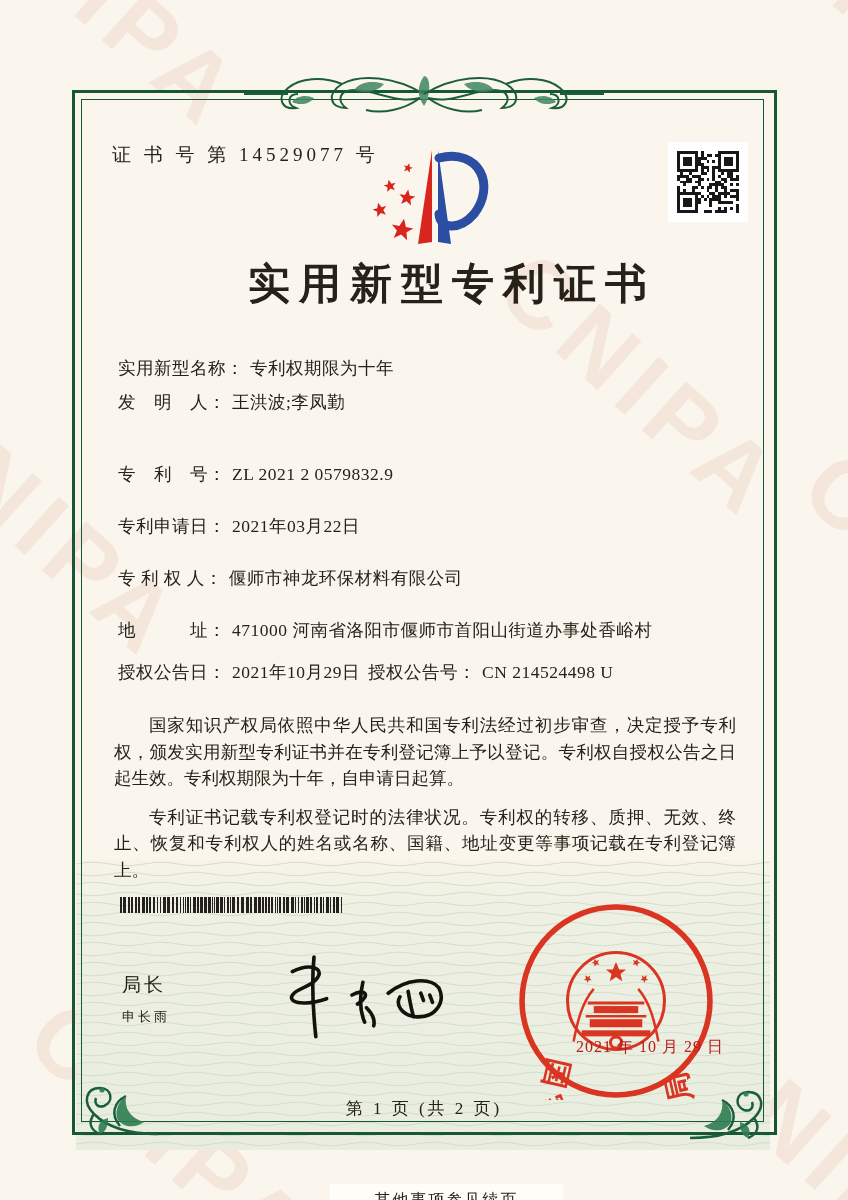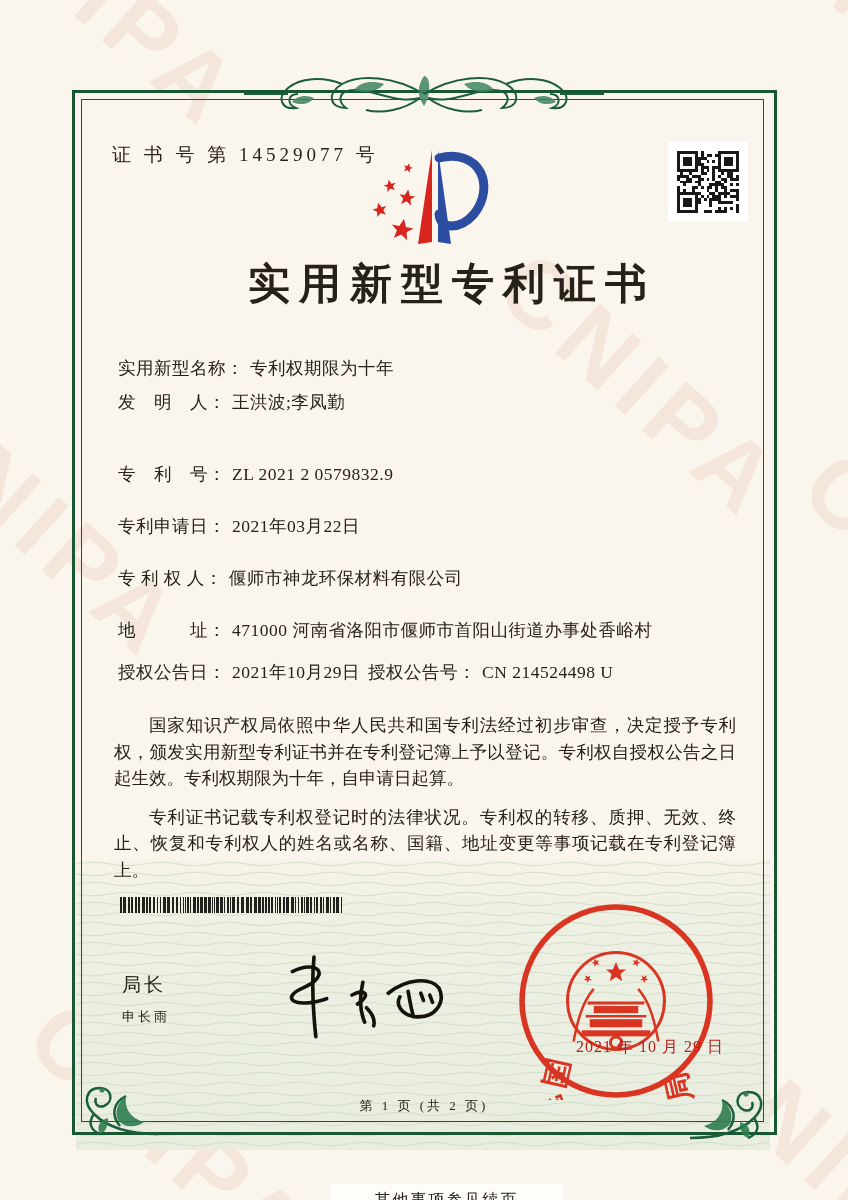--- a/index.html
+++ b/index.html
@@ -26,21 +26,21 @@
   .body-text{position:absolute;left:102px;top:700px;width:646px;font-size:17.5px;
       line-height:26.5px;z-index:3;text-align:justify;}
   .body-text p{margin:12px;text-indent:2em;}
   .barcode{position:absolute;left:120px;top:897px;z-index:3;}
   .sig-title{position:absolute;left:122px;top:972px;font-size:19px;letter-spacing:3px;z-index:3;}
   .sig-name{position:absolute;left:122px;top:1008px;font-size:13px;letter-spacing:3px;z-index:3;}
   .signature{position:absolute;left:252px;top:948px;z-index:3;}
   .seal{position:absolute;left:517px;top:902px;width:198px;height:198px;z-index:3;opacity:0.95;}
   .seal-date{position:absolute;left:524px;top:1037px;width:200px;font-size:16px;color:#b91c1c;
       letter-spacing:1px;z-index:4;white-space:nowrap;text-align:right;}
-  .page-ind{position:absolute;left:0;top:1097px;width:848px;text-align:center;font-size:13px;
+  .page-ind{position:absolute;left:0;top:1097px;width:848px;text-align:center;font-size:17px;
       letter-spacing:3px;z-index:3;}
   .cont-box{position:absolute;left:330px;top:1140px;width:233px;height:33px;background:#fffdf7;
       z-index:4;display:flex;align-items:center;justify-content:center;margin-top:44px;}
   .cont-box span{font-size:16px;letter-spacing:2px;}
 </style>
 </head>
 <body>
 
 <div class="page">
 

